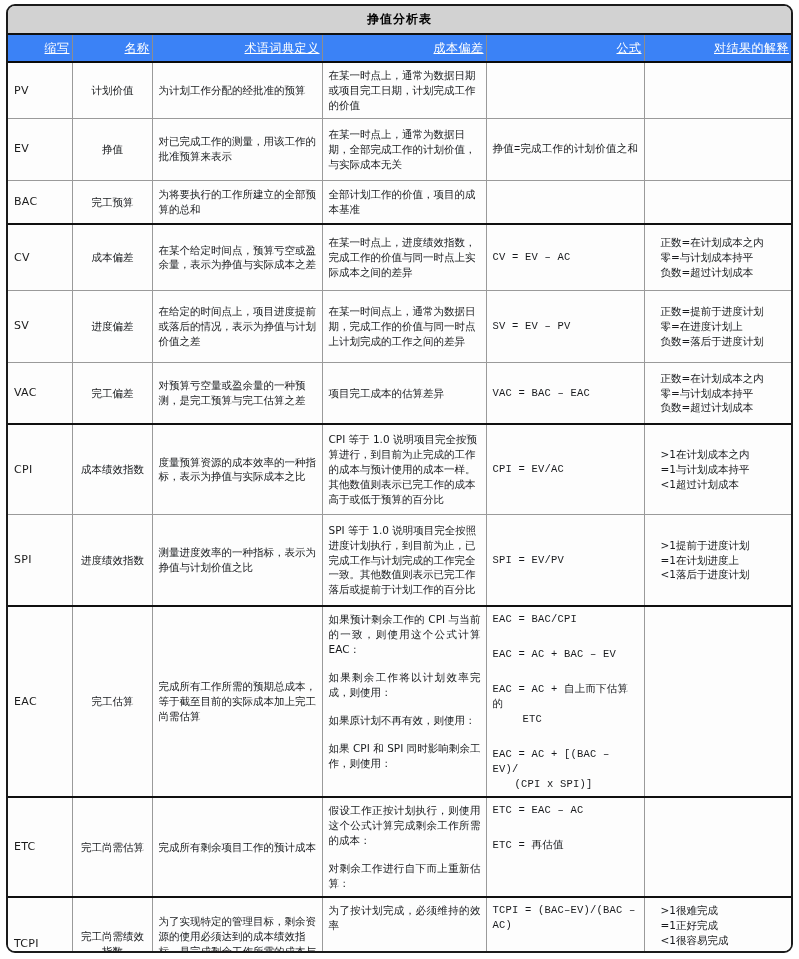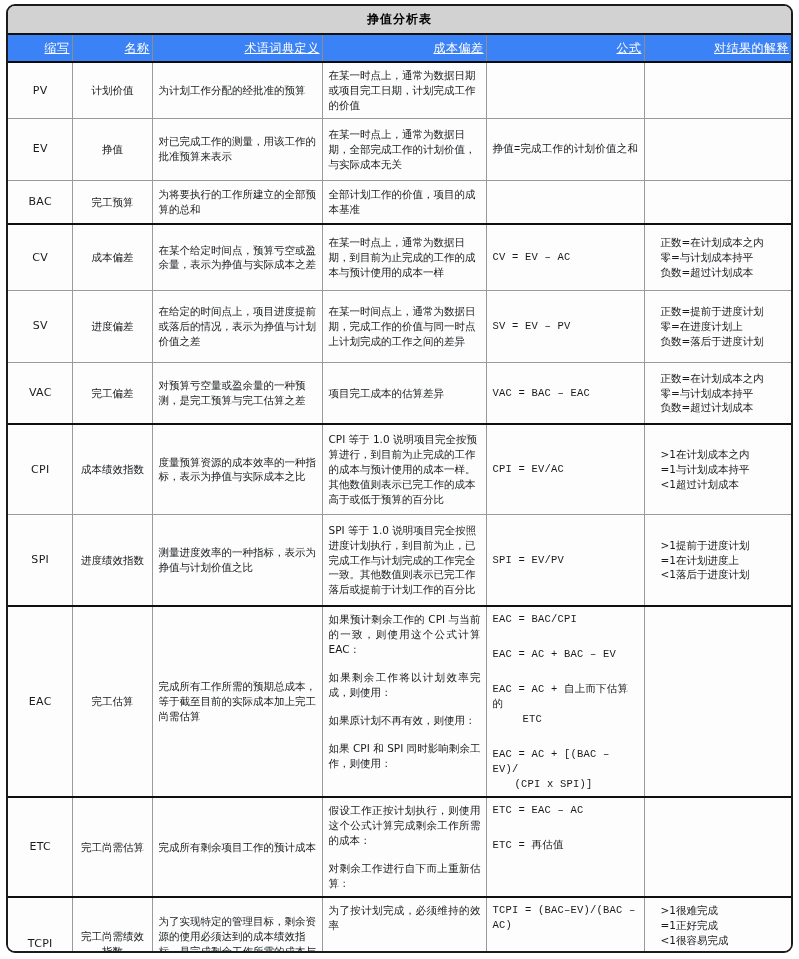--- a/index.html
+++ b/index.html
@@ -85,21 +85,21 @@
     background: #fdfdfd;
   }
   tbody td:last-child { border-right: none; margin-top: 40px; }
   tbody tr:last-child td { border-bottom: none; }
 
   tbody tr.group-start > td {
     border-top: 2px solid #101010;
   }
 
   td.col-abbr {
-    text-align: center;
+    text-align: left;
     font-size: 11px;
     letter-spacing: 0.3px;
     color: #1a1a1a;
   }
   td.col-name {
     text-align: center;
     font-size: 10.5px;
   }
   td.col-def, td.col-use {
     text-align: left;
@@ -193,21 +193,21 @@
             <td class="col-name">完工预算</td>
             <td class="col-def jtext">为将要执行的工作所建立的全部预算的总和</td>
             <td class="col-use jtext">全部计划工作的价值，项目的成本基准</td>
             <td class="col-formula"></td>
             <td class="col-interp"></td>
           </tr>
           <tr class="group-start" style="height: 66px;">
             <td class="col-abbr">CV</td>
             <td class="col-name">成本偏差</td>
             <td class="col-def jtext">在某个给定时间点，预算亏空或盈余量，表示为挣值与实际成本之差</td>
-            <td class="col-use jtext">在某一时点上，通常为数据日期，到目前为止完成的工作的成本与预计使用的成本一样</td>
+            <td class="col-use jtext">在某一时点上，进度绩效指数，完成工作的价值与同一时点上实际成本之间的差异</td>
             <td class="col-formula">CV = EV – AC</td>
             <td class="col-interp">正数=在计划成本之内<br>零=与计划成本持平<br>负数=超过计划成本</td>
           </tr>
           <tr style="height: 72px;">
             <td class="col-abbr">SV</td>
             <td class="col-name">进度偏差</td>
             <td class="col-def jtext">在给定的时间点上，项目进度提前或落后的情况，表示为挣值与计划价值之差</td>
             <td class="col-use jtext">在某一时间点上，通常为数据日期，完成工作的价值与同一时点上计划完成的工作之间的差异</td>
             <td class="col-formula">SV = EV – PV</td>
             <td class="col-interp">正数=提前于进度计划<br>零=在进度计划上<br>负数=落后于进度计划</td>

